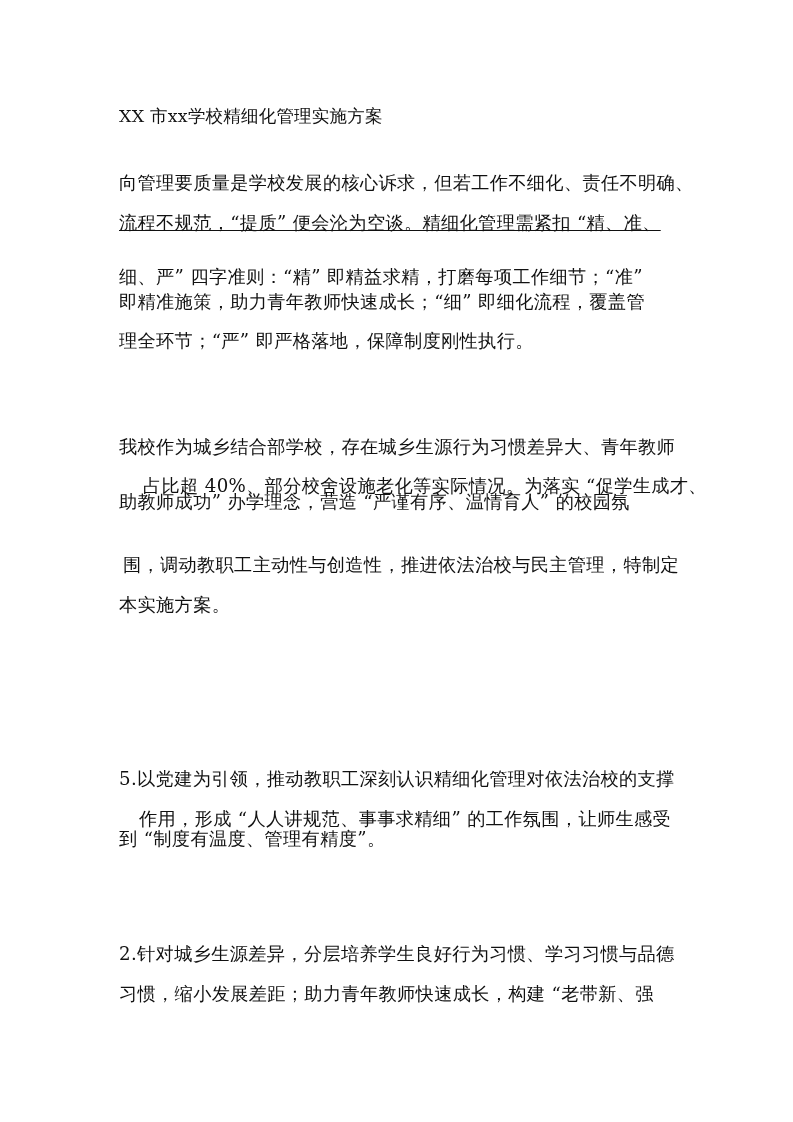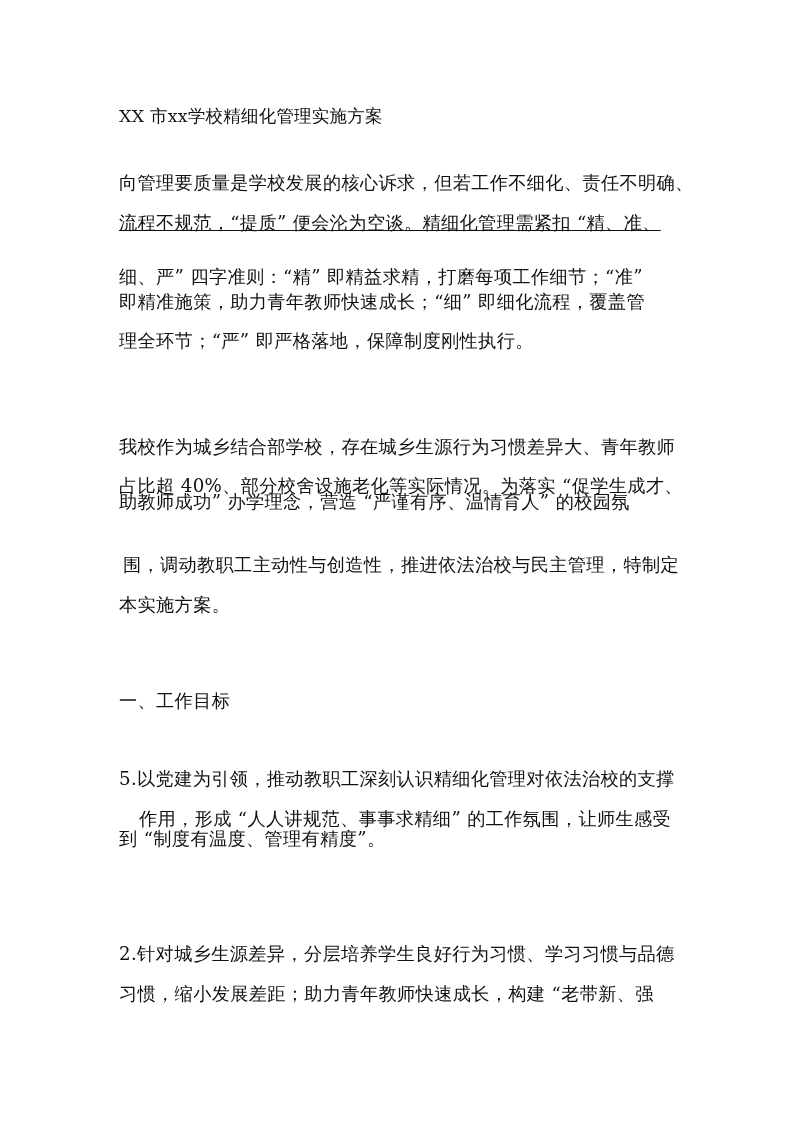--- a/index.html
+++ b/index.html
@@ -20,27 +20,26 @@
   <div>
     <div class="line" style="top:172px;">向管理要质量是学校发展的核心诉求，但若工作不细化、责任不明确、</div>
     <div class="line" style="top:212px;text-decoration:underline;">流程不规范，“提质” 便会沦为空谈。精细化管理需紧扣 “精、准、</div>
     <div class="line" style="top:254px;margin-top:12px;">细、严” 四字准则：“精” 即精益求精，打磨每项工作细节；“准”</div>
     <div class="line" style="top:291px;">即精准施策，助力青年教师快速成长；“细” 即细化流程，覆盖管</div>
     <div class="line" style="top:330px;">理全环节；“严” 即严格落地，保障制度刚性执行。</div>
   </div>
 
   <div>
     <div class="line" style="top:436px;">我校作为城乡结合部学校，存在城乡生源行为习惯差异大、青年教师</div>
-    <div class="line" style="top:475px;">占比超 40%、部分校舍设施老化等实际情况。为落实 “促学生成才、</div>
+    <div class="line" style="top:475px;margin-left:24px;">占比超 40%、部分校舍设施老化等实际情况。为落实 “促学生成才、</div>
     <div class="line" style="top:491px;">助教师成功” 办学理念，营造 “严谨有序、温情育人” 的校园氛</div>
     <div class="line" style="top:554px;text-align:right;">围，调动教职工主动性与创造性，推进依法治校与民主管理，特制定</div>
     <div class="line" style="top:594px;">本实施方案。</div>
   </div>
 
-  <div class="line" style="top:690px;">一、工作目标</div>
 
   <div>
     <div class="line" style="top:768px;">5.以党建为引领，推动教职工深刻认识精细化管理对依法治校的支撑</div>
     <div class="line" style="top:808px;margin-left:20px;">作用，形成 “人人讲规范、事事求精细” 的工作氛围，让师生感受</div>
     <div class="line" style="top:828px;">到 “制度有温度、管理有精度”。</div>
   </div>
 
   <div>
     <div class="line" style="top:943px;">2.针对城乡生源差异，分层培养学生良好行为习惯、学习习惯与品德</div>
     <div class="line" style="top:983px;">习惯，缩小发展差距；助力青年教师快速成长，构建 “老带新、强</div>

